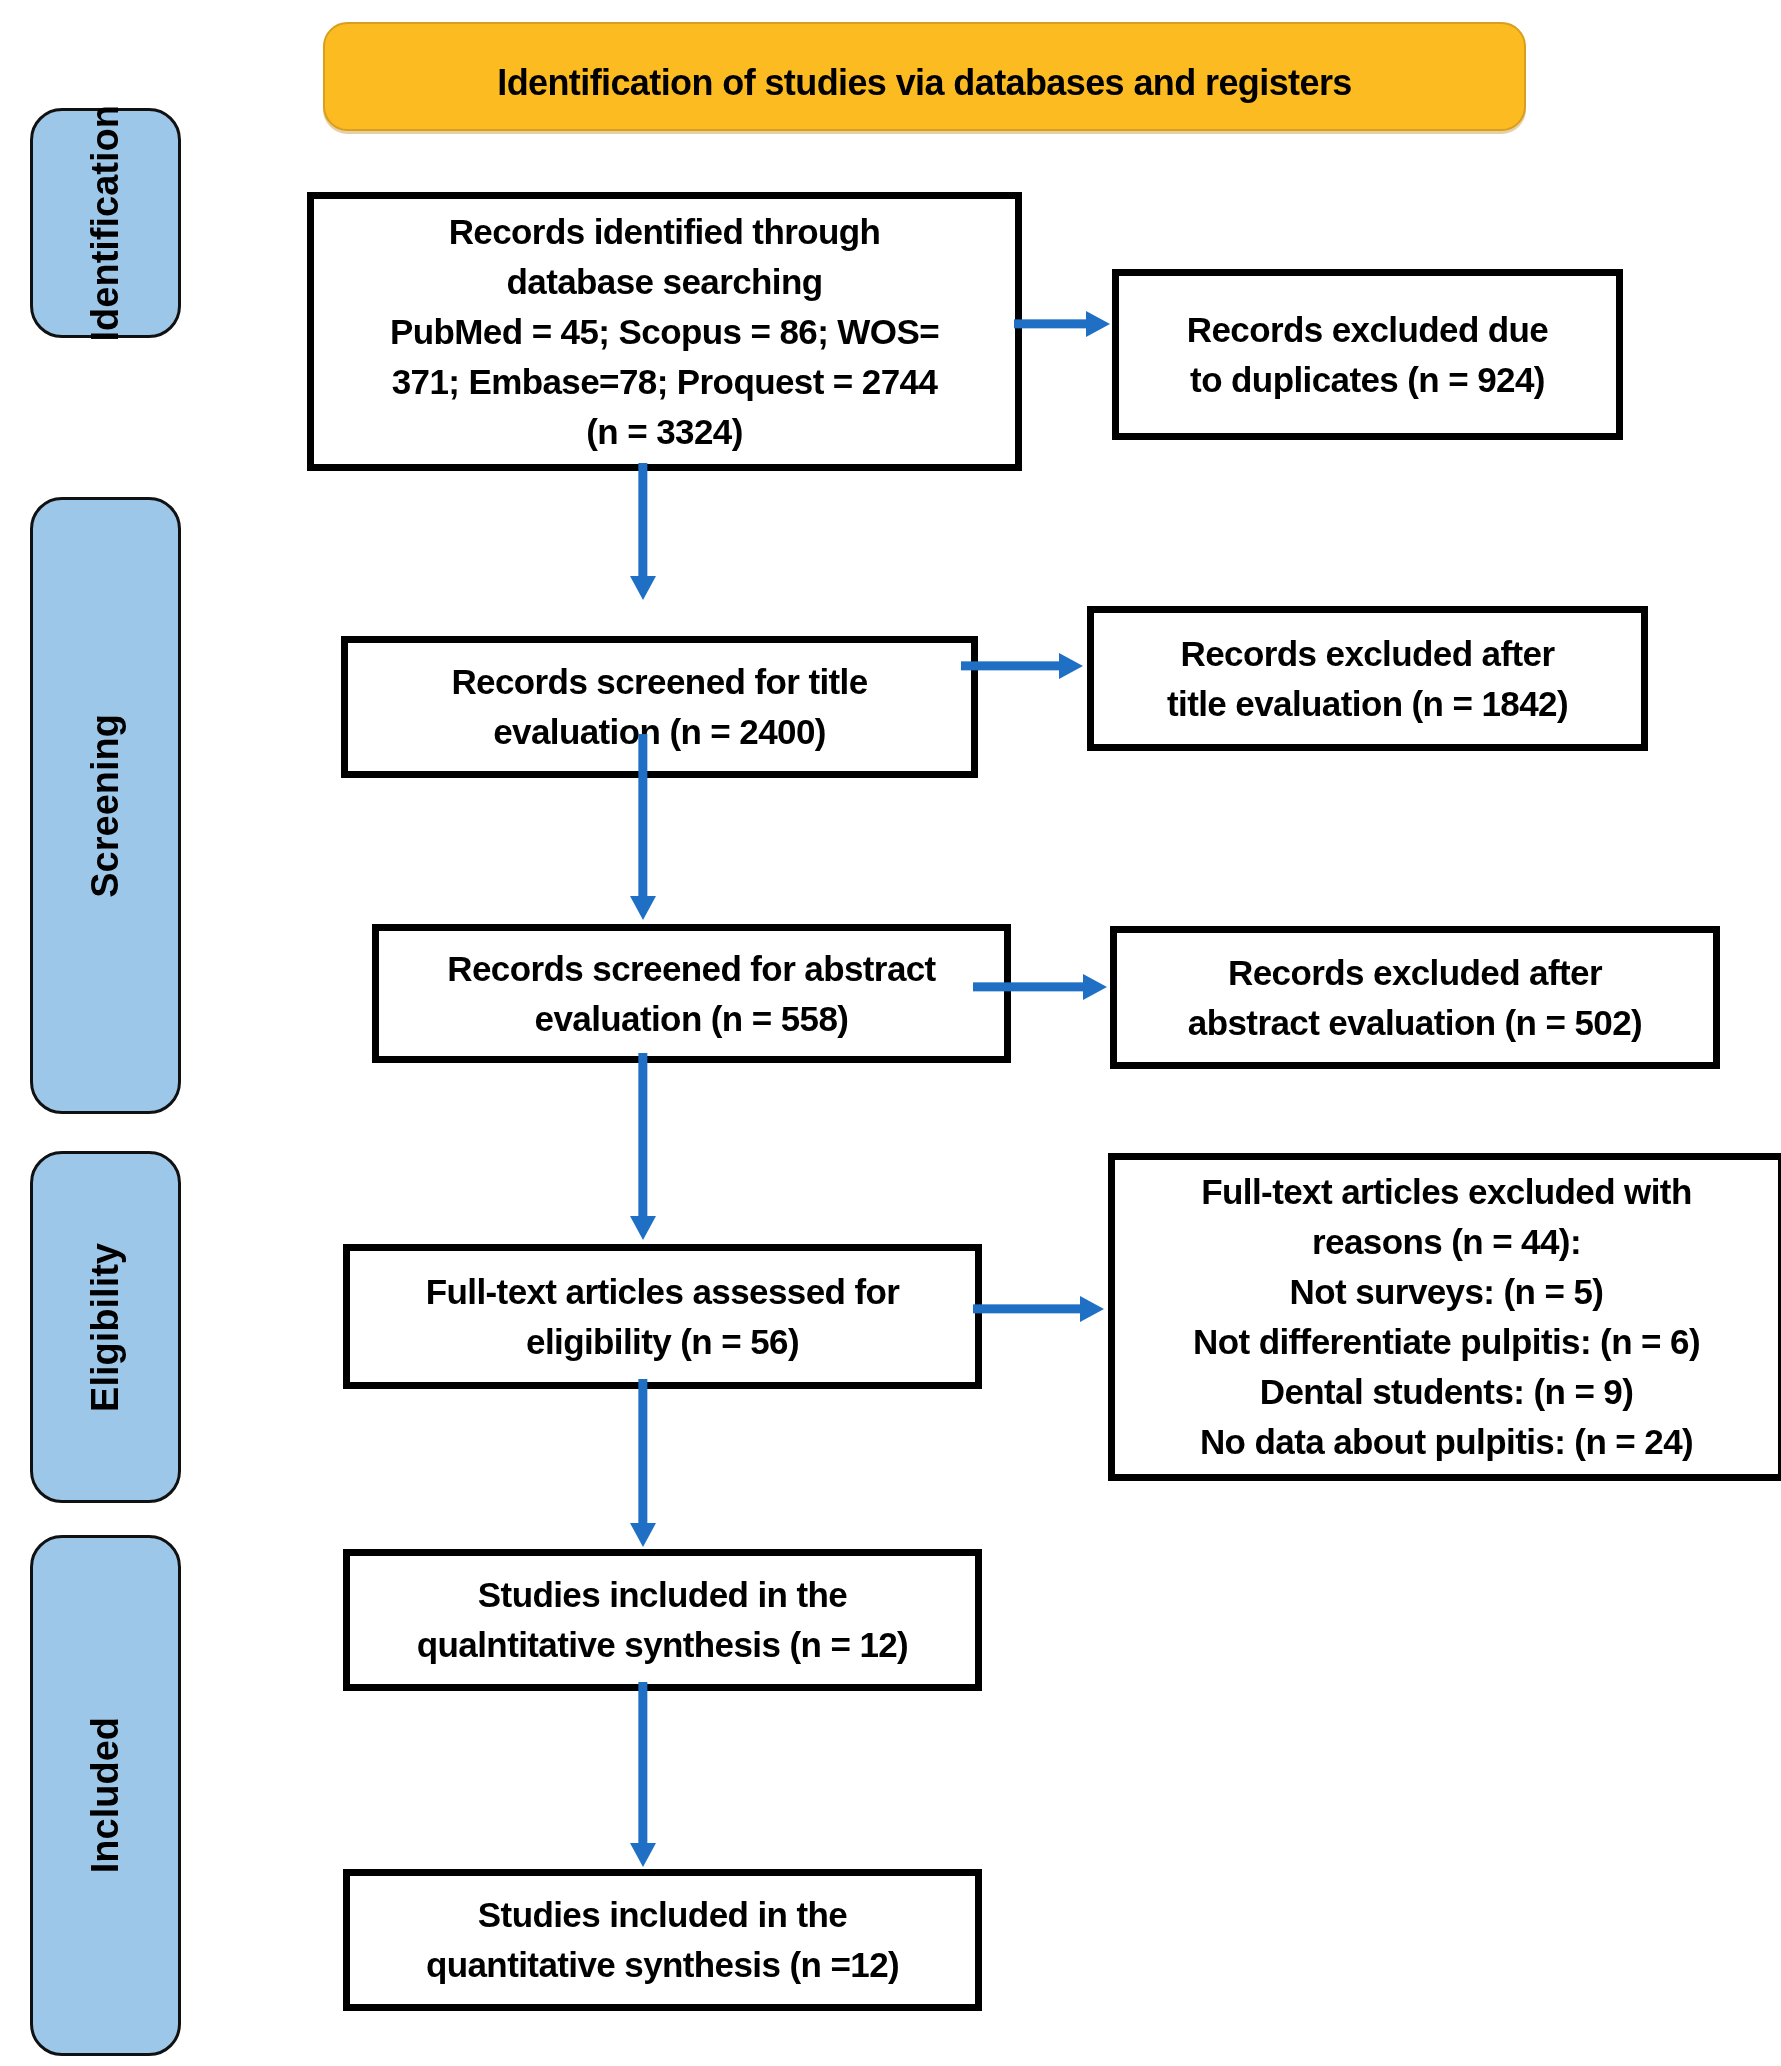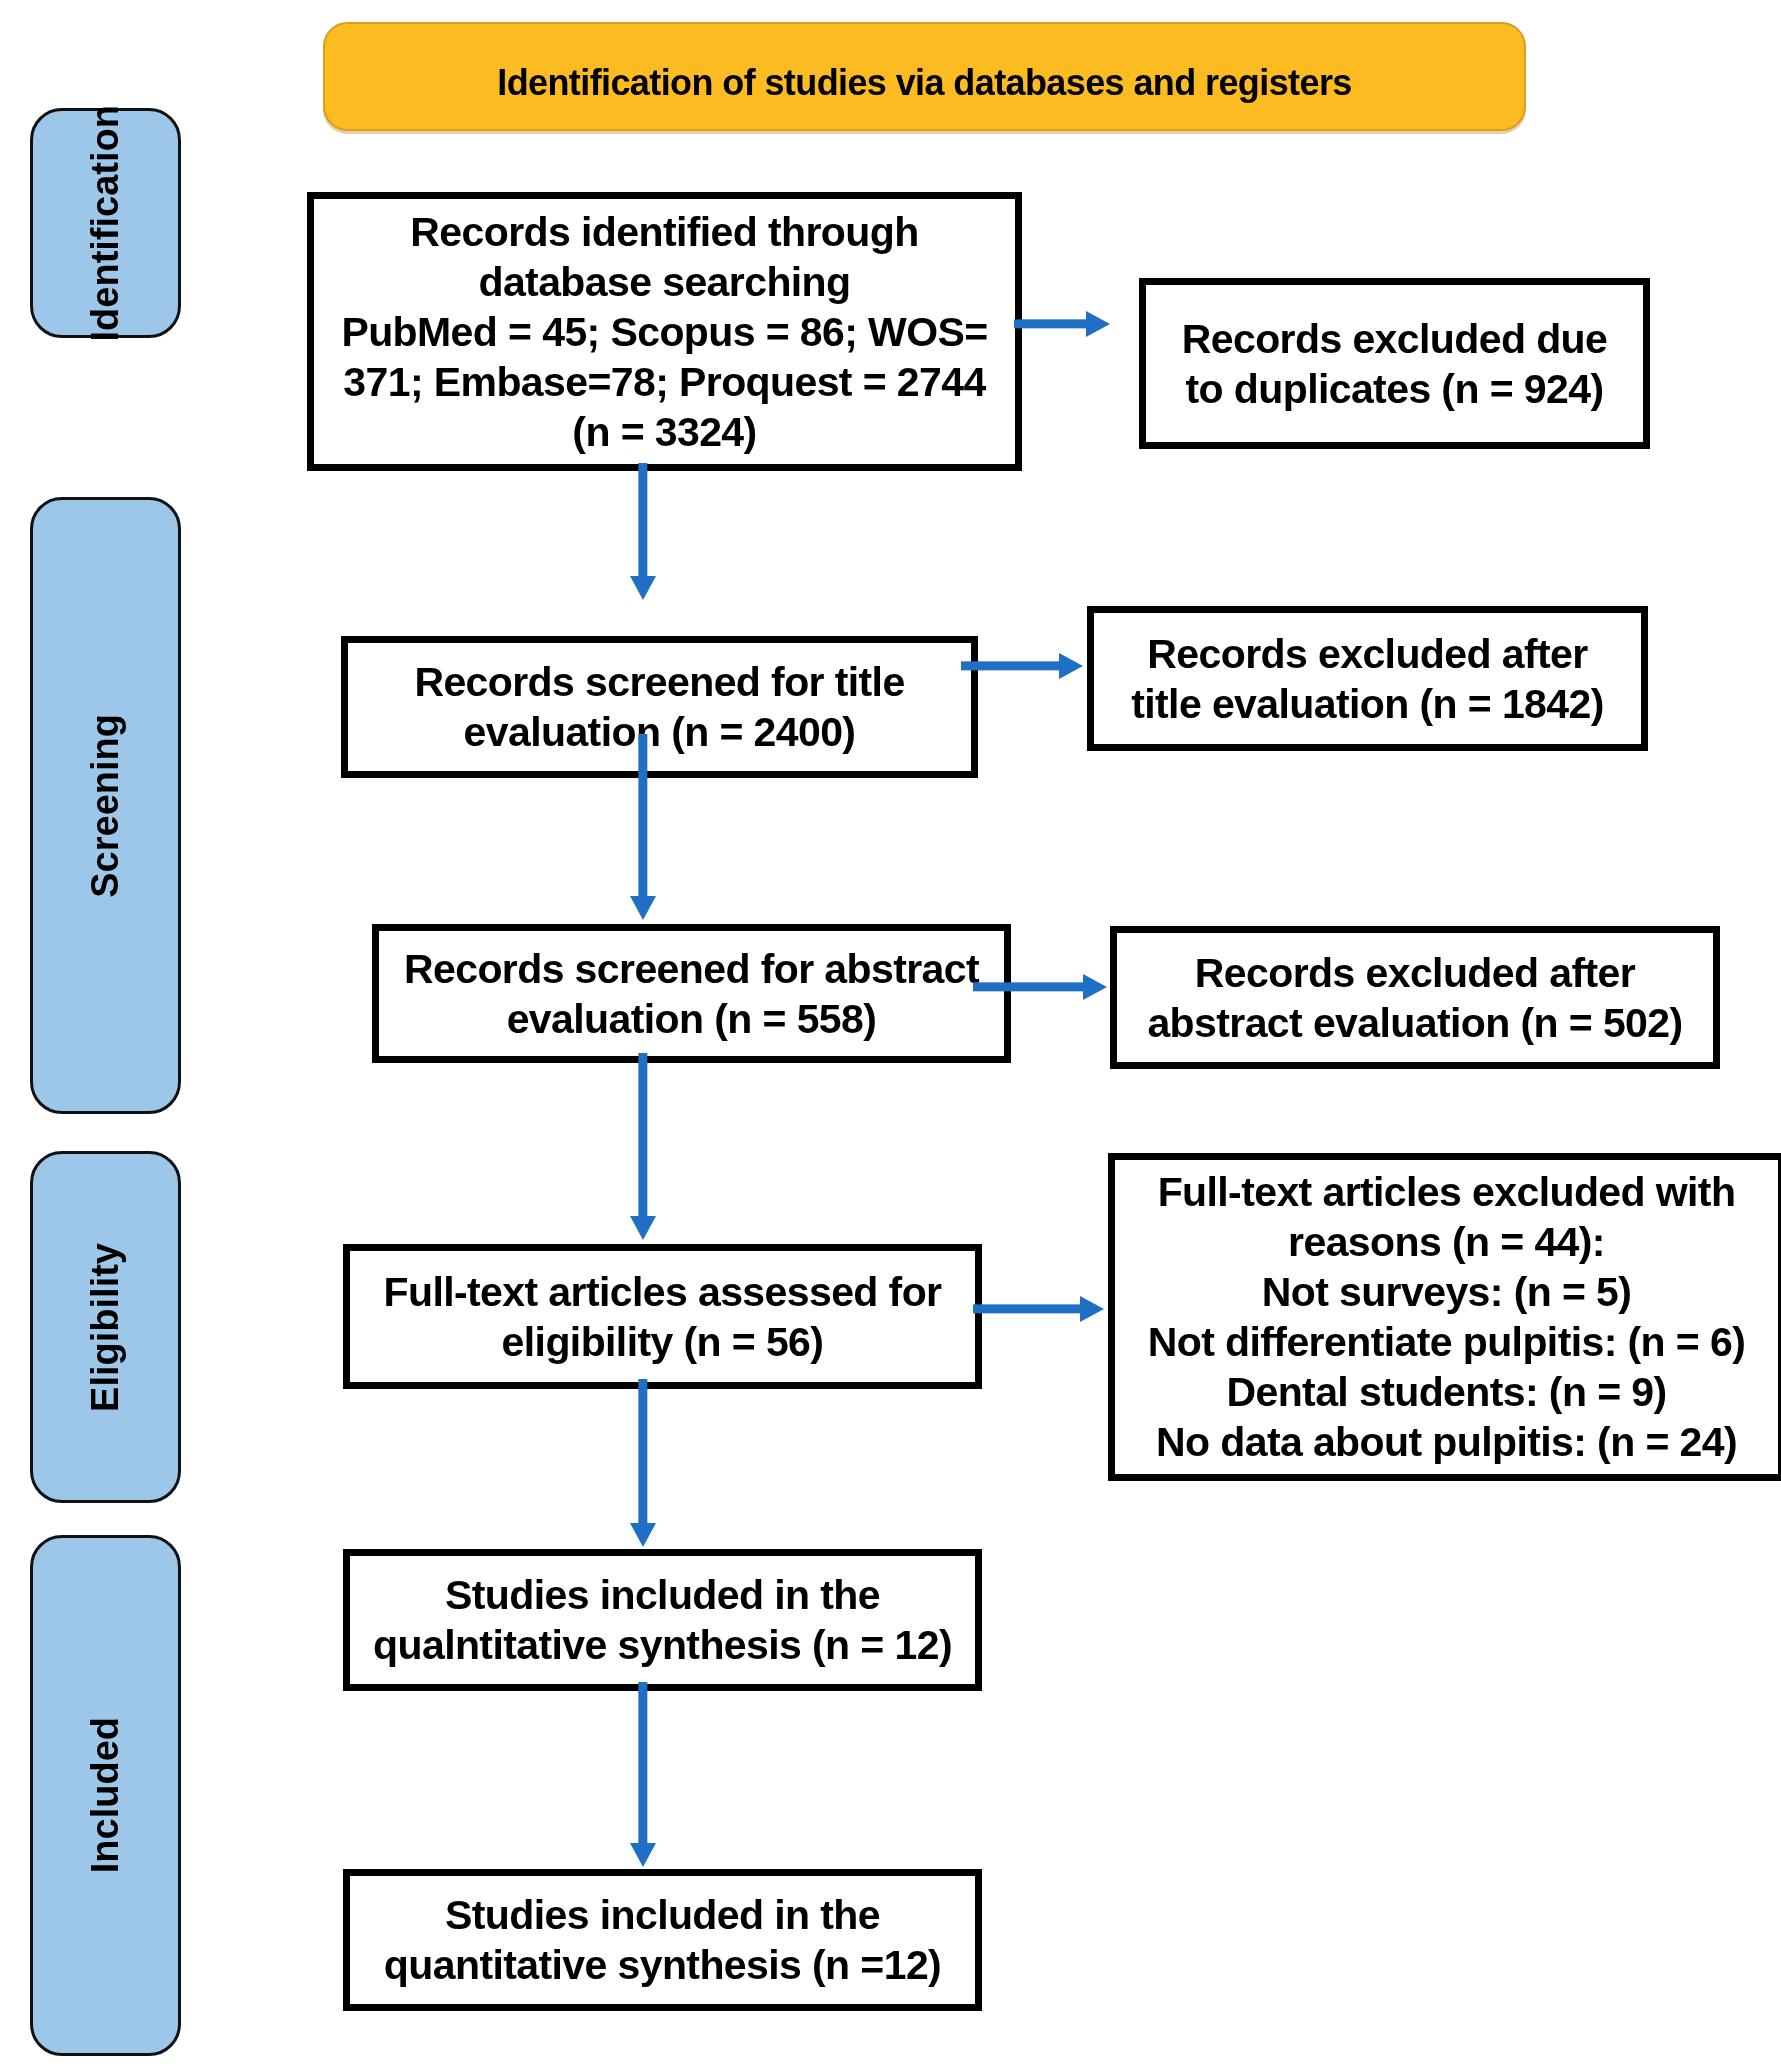--- a/index.html
+++ b/index.html
@@ -53,30 +53,30 @@
   #stage-included{top:1535px;height:515px;}
 
   
   .fbox{
     position:absolute;
     background:var(--box-fill);
     border:7.6px solid var(--box-border);
     display:flex;align-items:center;justify-content:center;
     text-align:center;
   }
-  .box-text{white-space:pre-line;font-size:41px;line-height:50px;letter-spacing:-0.6px;}
+  .box-text{white-space:pre-line;font-size:35px;line-height:50px;letter-spacing:-0.6px;}
 
   #box-main-0{left:307px;top:192px;width:701px;height:265px;}
   #box-main-1{left:341px;top:602px;width:623px;height:128px;margin-top:34px;}
   #box-main-2{left:343px;top:924px;width:625px;height:125px;margin-left:29px;}
   #box-main-3{left:343px;top:1244px;width:625px;height:131px;}
   #box-main-4{left:343px;top:1549px;width:625px;height:128px;}
   #box-main-5{left:343px;top:1869px;width:625px;height:128px;}
 
-  #box-excl-0{left:1112px;top:278px;width:497px;height:157px;margin-left:27px;}
+  #box-excl-0{left:1112px;top:269px;width:497px;height:157px;}
   #box-excl-1{left:1087px;top:606px;width:547px;height:131px;}
   #box-excl-2{left:1110px;top:926px;width:596px;height:129px;}
   #box-excl-3{left:1108px;top:1153px;width:663px;height:314px;}
 
   
   .arrow-v{position:absolute;width:28px;}
   .arrow-v .shaft{position:absolute;left:50%;transform:translateX(-50%);top:0;bottom:21px;width:9.3px;background:var(--arrow);}
   .arrow-v .head{position:absolute;left:50%;transform:translateX(-50%);bottom:0;width:0;height:0;
     border-left:13.4px solid transparent;border-right:13.4px solid transparent;border-top:24.4px solid var(--arrow);}
   #arrow-v1{left:629px;top:463px;height:137px;}

